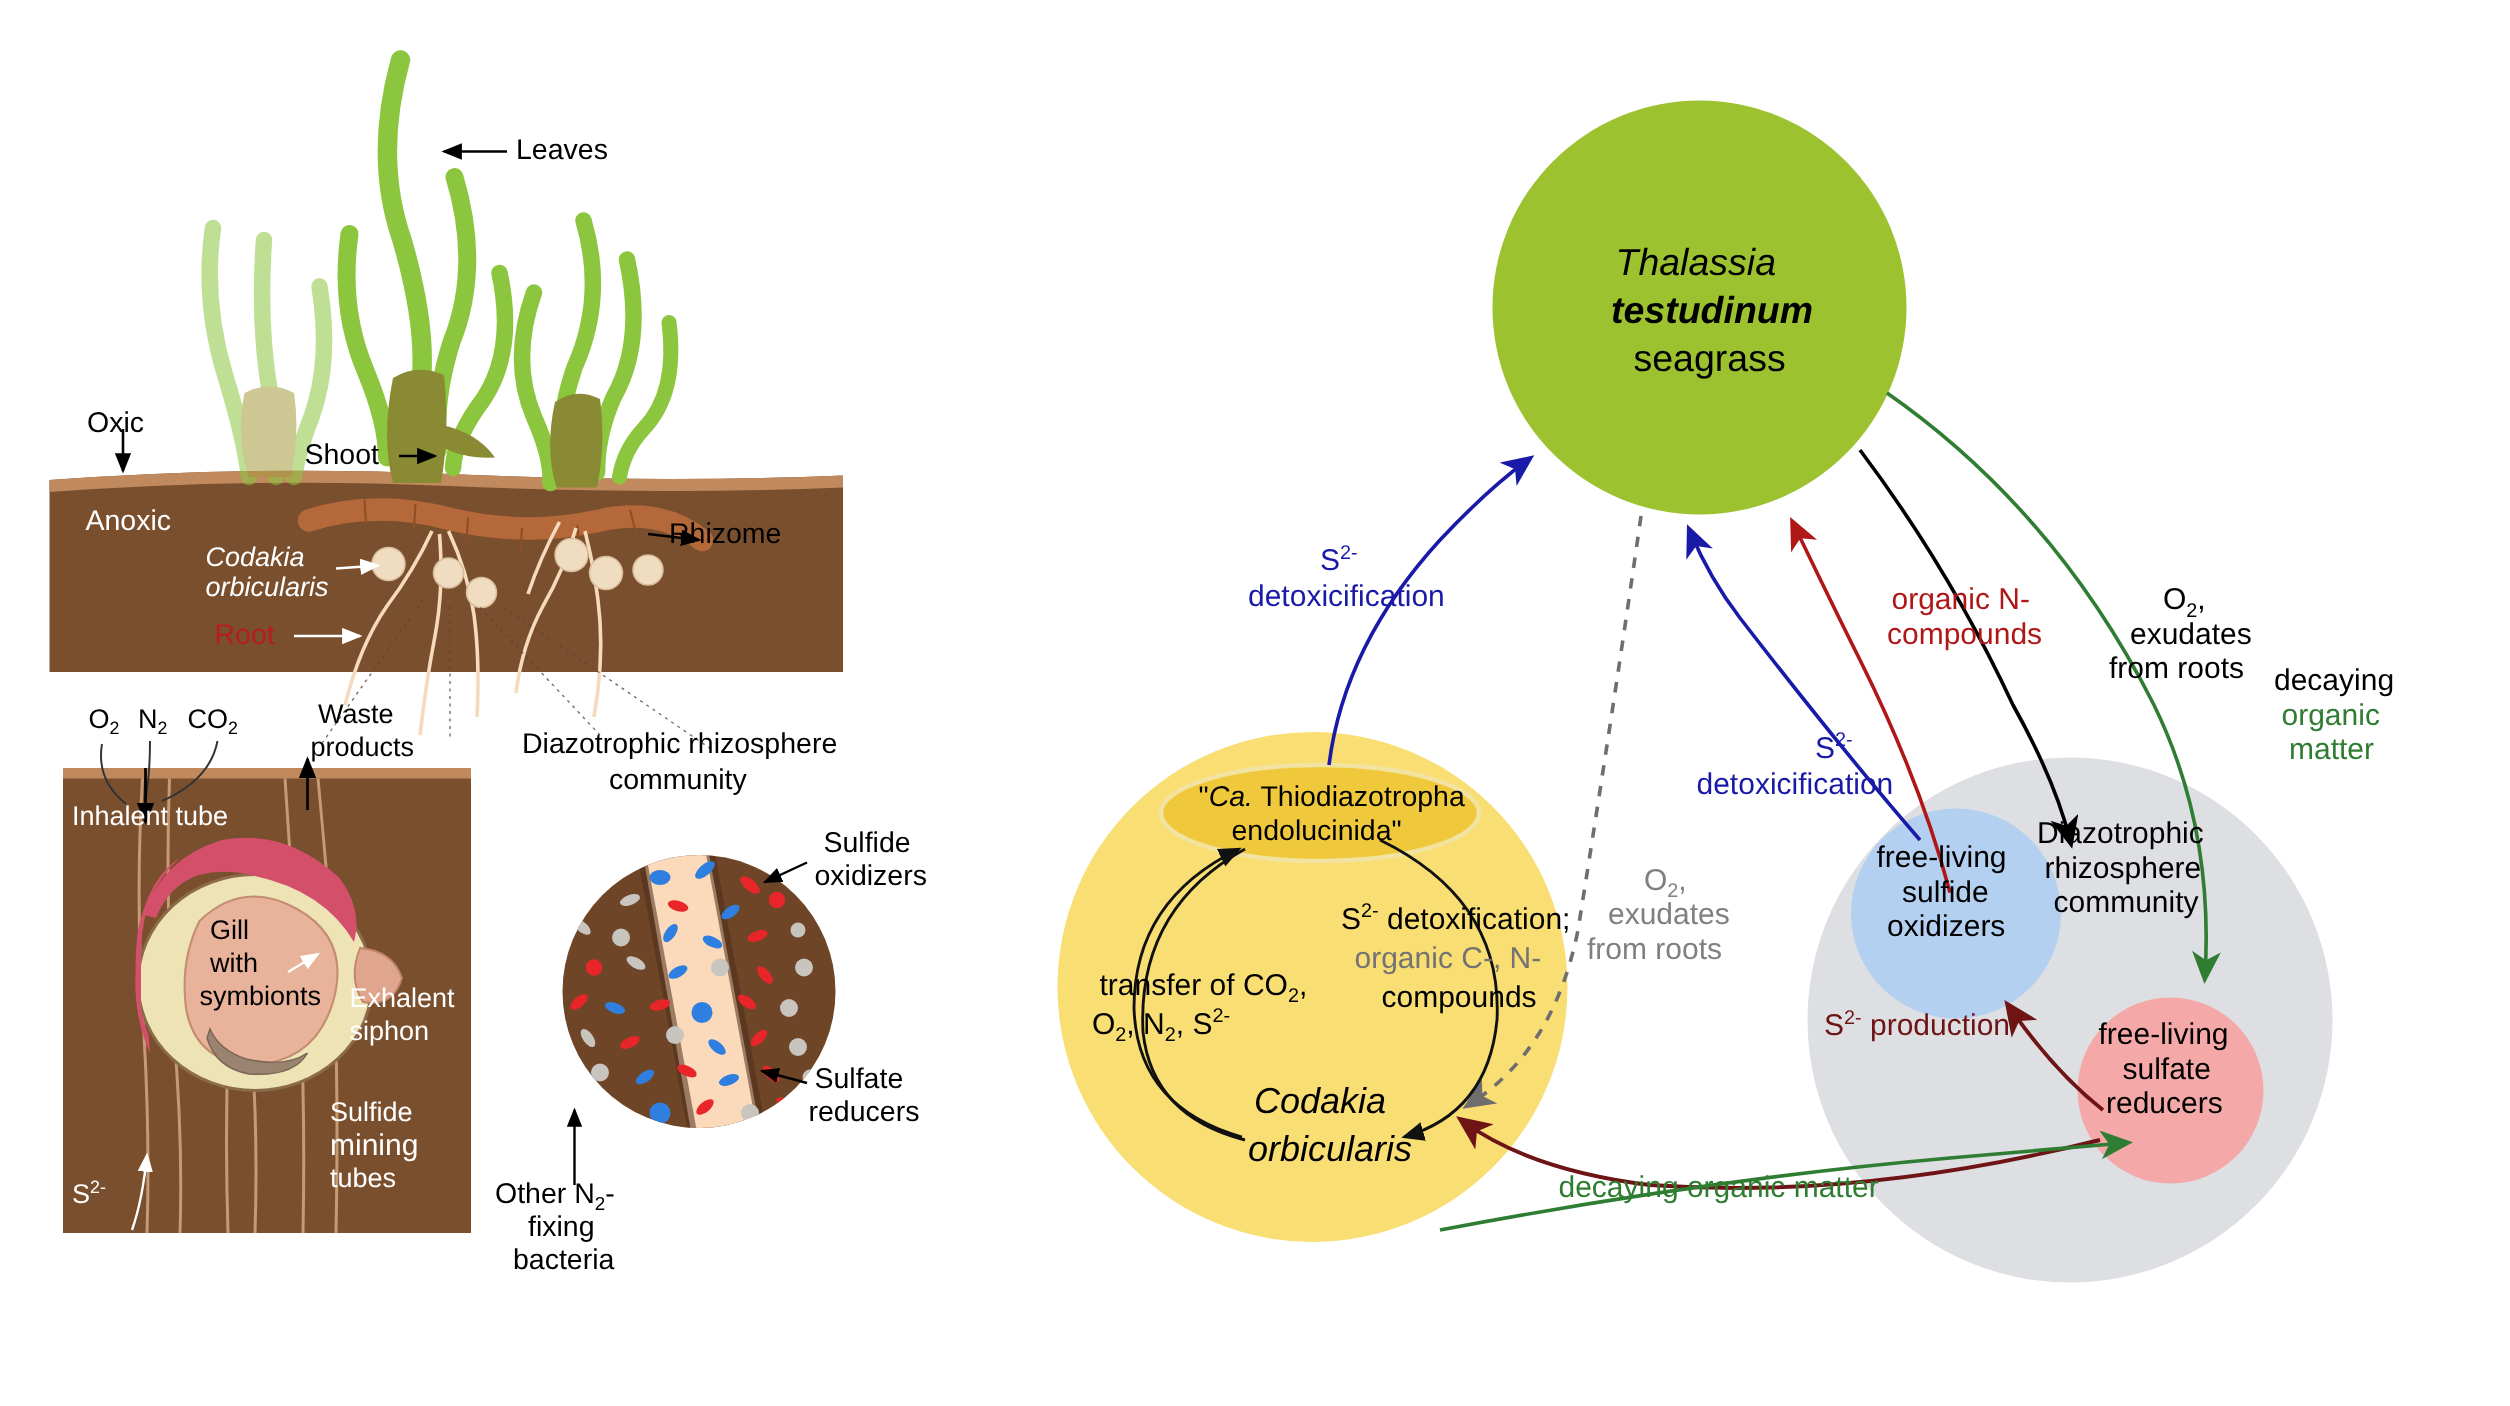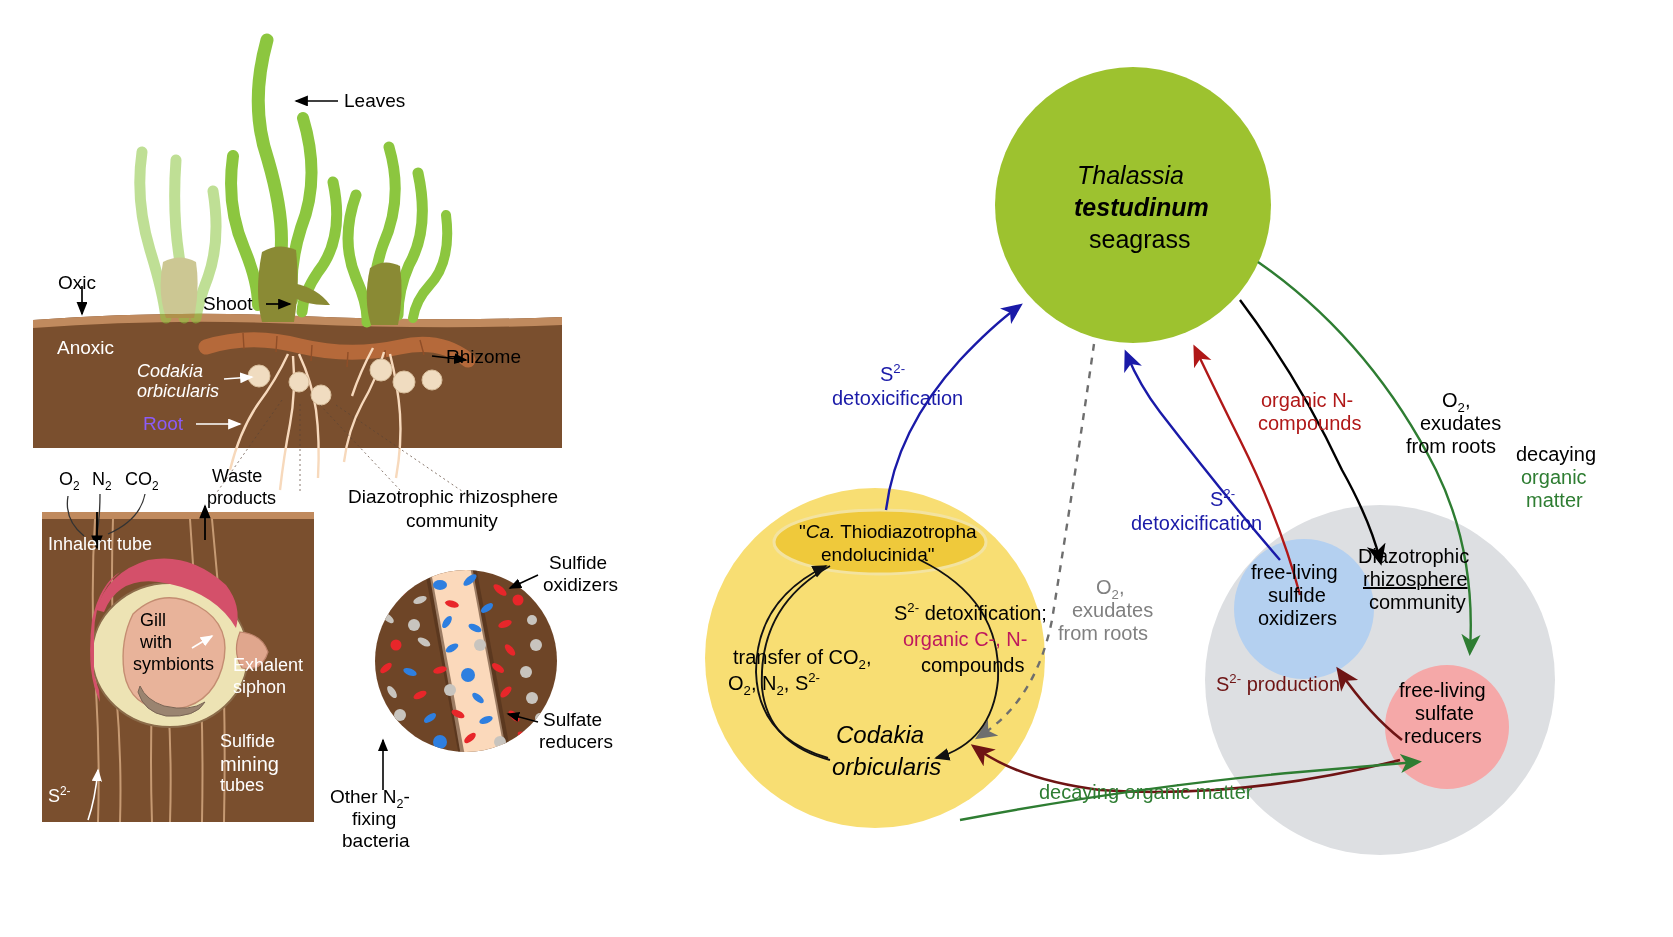--- a/index.html
+++ b/index.html
@@ -227,21 +227,21 @@
       </g>
     </g>
   </svg>
 
   <div class="txt" style="left:344px; top:90px; font-size:19px;">Leaves</div>
 
   <div class="txt" style="left:203px; top:293px; font-size:19px;">Shoot</div>
 
   <div class="txt" style="left:446px; top:346px; font-size:19px;">Rhizome</div>
 
-  <div class="txt" style="left:143px; top:413px; font-size:19px; color:#8b5cf6;">Root</div>
+  <div class="txt" style="left:143px; top:413px; font-size:19px; color:#b91c1c;">Root</div>
 
   <div class="txt" style="left:58px; top:272px; font-size:19px;">Oxic</div>
 
   <div class="txt" style="left:57px; top:337px; font-size:19px; color:#fff;">Anoxic</div>
 
   <div class="txt ital" style="left:137px; top:361px; font-size:18px; color:#fff;">Codakia</div>
   <div class="txt ital" style="left:137px; top:381px; font-size:18px; color:#fff;">orbicularis</div>
 
   <div class="txt" style="left:59px; top:469px; font-size:18px;"><span>O</span><sub>2</sub></div>
   <div class="txt" style="left:92px; top:469px; font-size:18px;"><span>N</span><sub>2</sub></div>
@@ -365,21 +365,21 @@
   <div class="txt ital" style="left:1074px; top:193px; font-size:25px;font-weight:bold;">testudinum</div>
   <div class="txt" style="left:1089px; top:225px; font-size:25px;">seagrass</div>
 
   <div class="txt" style="left:799px; top:521px; font-size:19px;"><span>"</span><span class="ital">Ca.</span><span> Thiodiazotropha</span></div>
   <div class="txt" style="left:821px; top:544px; font-size:19px;"><span>endolucinida</span><span>"</span></div>
 
   <div class="txt ital" style="left:836px; top:721px; font-size:24px;">Codakia</div>
   <div class="txt ital" style="left:832px; top:753px; font-size:24px;">orbicularis</div>
 
   <div class="txt" style="left:1358px; top:545px; font-size:20px;">Diazotrophic</div>
-  <div class="txt" style="left:1363px; top:568px; font-size:20px;text-decoration:underline;">rhizosphere</div>
+  <div class="txt" style="left:1363px; top:568px; font-size:20px;">rhizosphere</div>
   <div class="txt" style="left:1369px; top:591px; font-size:20px;">community</div>
 
   <div class="txt" style="left:1251px; top:561px; font-size:20px;">free-living</div>
   <div class="txt" style="left:1268px; top:584px; font-size:20px;">sulfide</div>
   <div class="txt" style="left:1258px; top:607px; font-size:20px;">oxidizers</div>
 
   <div class="txt" style="left:1399px; top:679px; font-size:20px;">free-living</div>
   <div class="txt" style="left:1415px; top:702px; font-size:20px;">sulfate</div>
   <div class="txt" style="left:1404px; top:725px; font-size:20px;">reducers</div>
 
@@ -405,16 +405,16 @@
   <div class="txt" style="left:1526px; top:489px; font-size:20px; color:#2E7D32;">matter</div>
 
   <div class="txt" style="left:1039px; top:781px; font-size:20px; color:#2E7D32;">decaying organic matter</div>
 
   <div class="txt" style="left:1216px; top:673px; font-size:20px; color:#6E1414;"><span>S</span><sup>2-</sup><span> production</span></div>
 
   <div class="txt" style="left:733px; top:646px; font-size:20px; color:#000;"><span>transfer of CO</span><sub>2</sub><span>,</span></div>
   <div class="txt" style="left:728px; top:672px; font-size:20px; color:#000;"><span>O</span><sub>2</sub><span>, N</span><sub>2</sub><span>, S</span><sup>2-</sup></div>
 
   <div class="txt" style="left:894px; top:602px; font-size:20px; color:#000;"><span>S</span><sup>2-</sup><span> detoxification;</span></div>
-  <div class="txt" style="left:903px; top:628px; font-size:20px; color:#be185d;">organic C-, N-</div>
+  <div class="txt" style="left:903px; top:628px; font-size:20px; color:#737373;">organic C-, N-</div>
   <div class="txt" style="left:921px; top:654px; font-size:20px; color:#000;">compounds</div>
 
 </div>
 
 </body></html>

